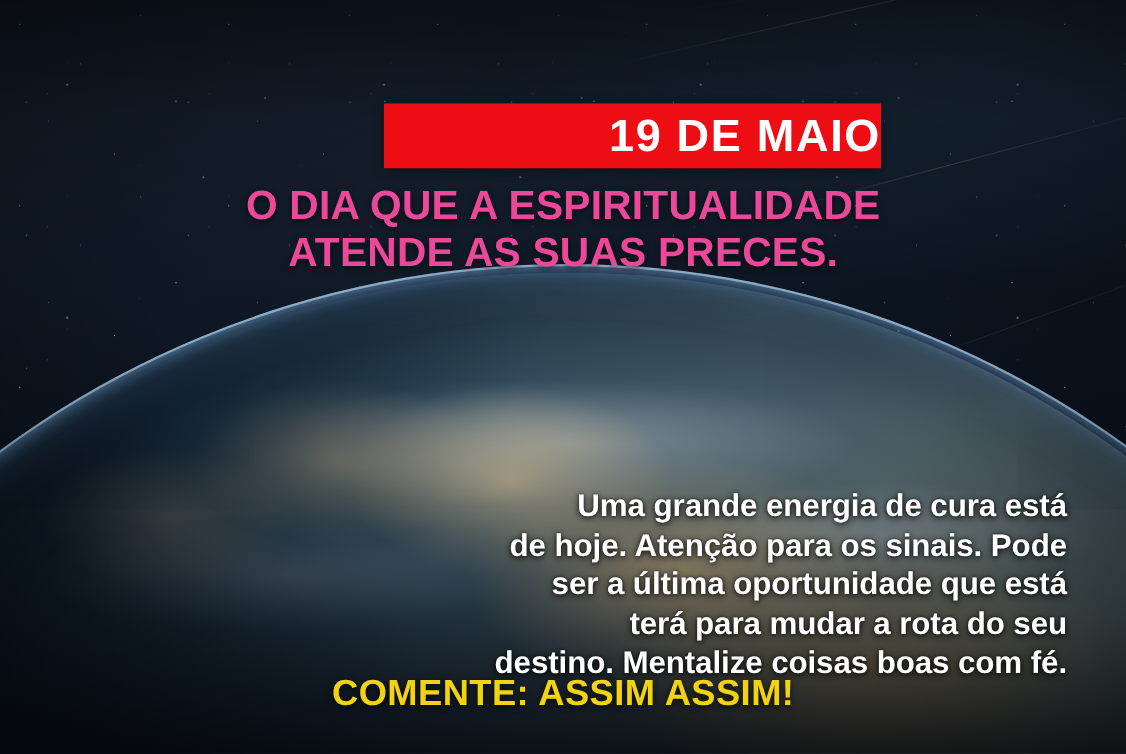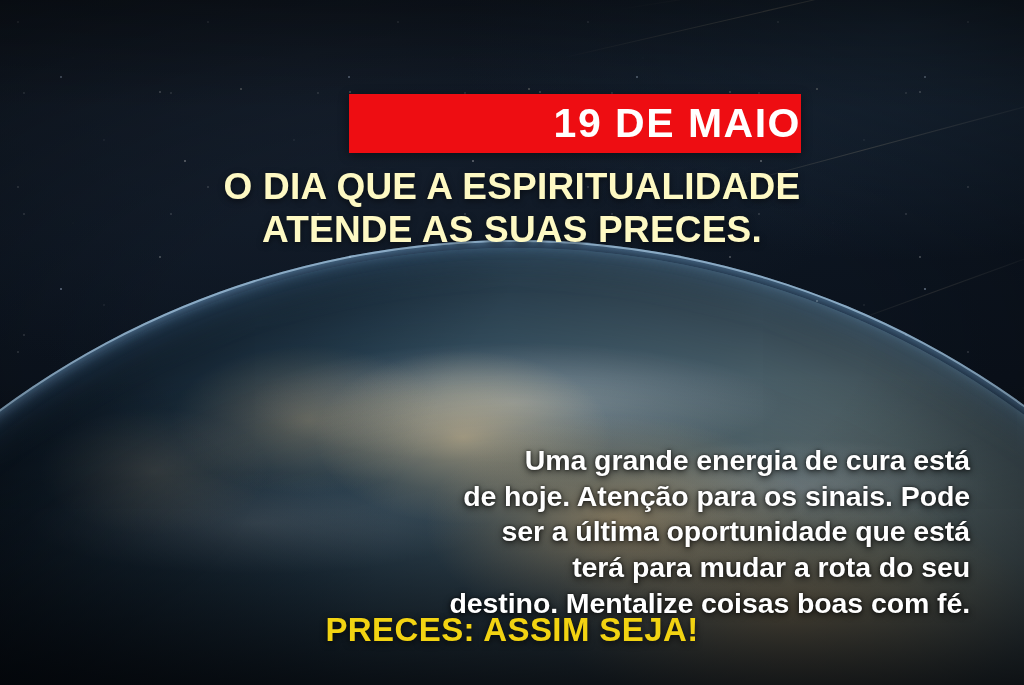--- a/index.html
+++ b/index.html
@@ -173,21 +173,21 @@
     letter-spacing: 1.5px;
     line-height: 1;
     white-space: nowrap;
   }
 
   .headline {
     position: absolute;
     left: 0;
     right: 0;
     top: 166px;
-    color: #fef9c3;
+    color: #ec4899;
     font-size: 37px;
     font-weight: bold;
     line-height: 1.16;
     letter-spacing: .2px;
     text-shadow: 0 2px 6px rgba(0,0,0,.55);
     padding: 0 28px;
   }
   .headline .hl-line { display: block; white-space: nowrap; }
 
   .body-copy {
@@ -251,16 +251,16 @@
     </div>
 
     <div class="body-copy">
       <span class="bc-line">Uma grande energia de cura está</span>
       <span class="bc-line">de hoje. Atenção para os sinais. Pode</span>
       <span class="bc-line">ser a última oportunidade que está</span>
       <span class="bc-line">terá para mudar a rota do seu</span>
       <span class="bc-line">destino. Mentalize coisas boas com fé.</span>
     </div>
 
-    <div class="cta">PRECES: ASSIM SEJA!</div>
+    <div class="cta">COMENTE: ASSIM ASSIM!</div>
 
   </div>
 </div>
 
 </body></html>

